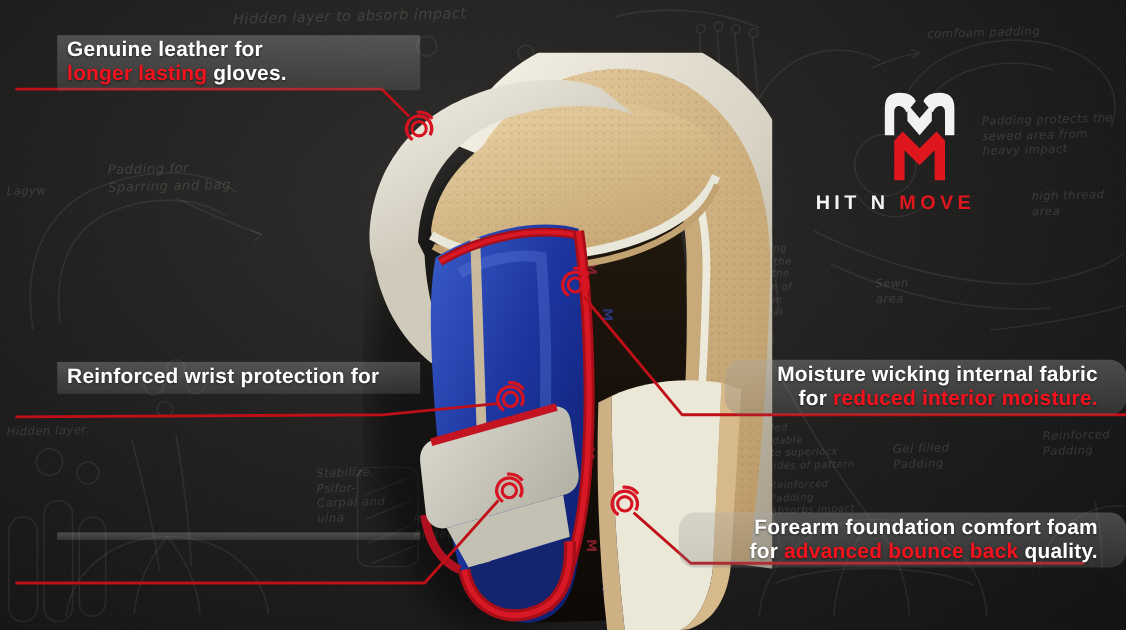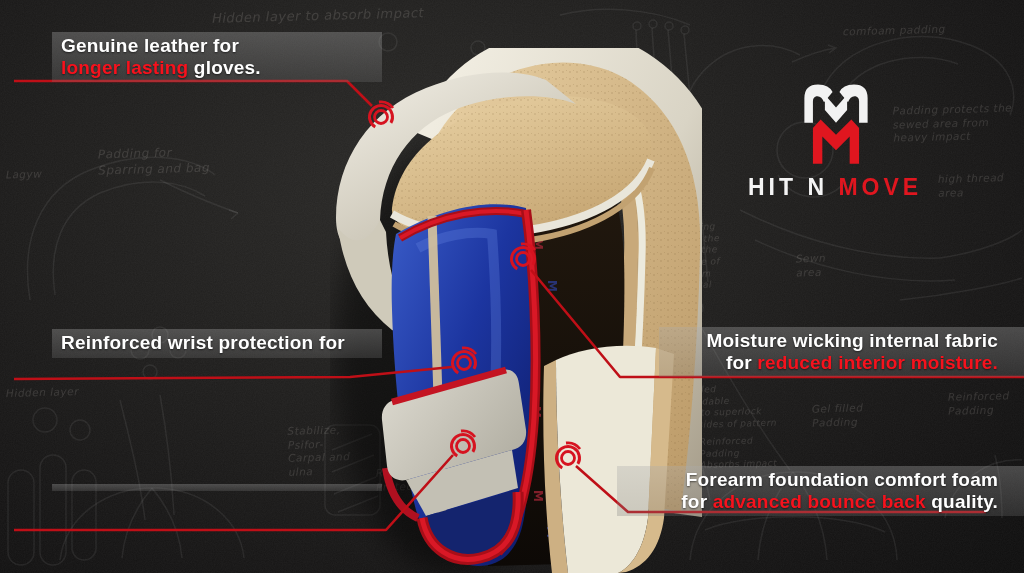--- a/index.html
+++ b/index.html
@@ -20,26 +20,26 @@
   
   .callout{
     position:absolute;
     background:linear-gradient(180deg, rgba(172,172,172,0.34), rgba(118,118,118,0.28));
     color:#ffffff;font-weight:700;font-size:19px;line-height:21.5px;
     padding:3px 9px 4px 9px;letter-spacing:0.2px;
     text-shadow:0 1px 2px rgba(0,0,0,0.55);
     margin-left:40px;
   }
   .callout .c-line{display:block;white-space:pre;}
-  .callout.right-side{text-align:right;}
+  .callout.right-side{text-align:right;border-radius:15px;}
   .hl{color:#f6121d;}
   
   .wordmark{
-    position:absolute;left:748px;top:174px;width:180px;
-    font-weight:700;font-size:23px;letter-spacing:4px;color:#f4f4f4;white-space:nowrap;
+    position:absolute;left:724px;top:174px;width:180px;text-align:center;
+    font-weight:700;font-size:18px;letter-spacing:4px;color:#f4f4f4;white-space:nowrap;
   }
   .wordmark .wm-red{color:#e0161f;font-weight:700;}
 </style>
 </head>
 <body>
 
 <svg class="layer" viewBox="0 0 1024 573" fill="none" stroke="rgba(255,255,255,0.07)" stroke-width="1.5">
 
   <path d="M 30,300 C 20,240 40,190 90,170 C 140,150 190,155 215,175"></path>
   <path d="M 55,295 C 48,248 62,210 100,193 C 140,176 180,180 205,196"></path>

